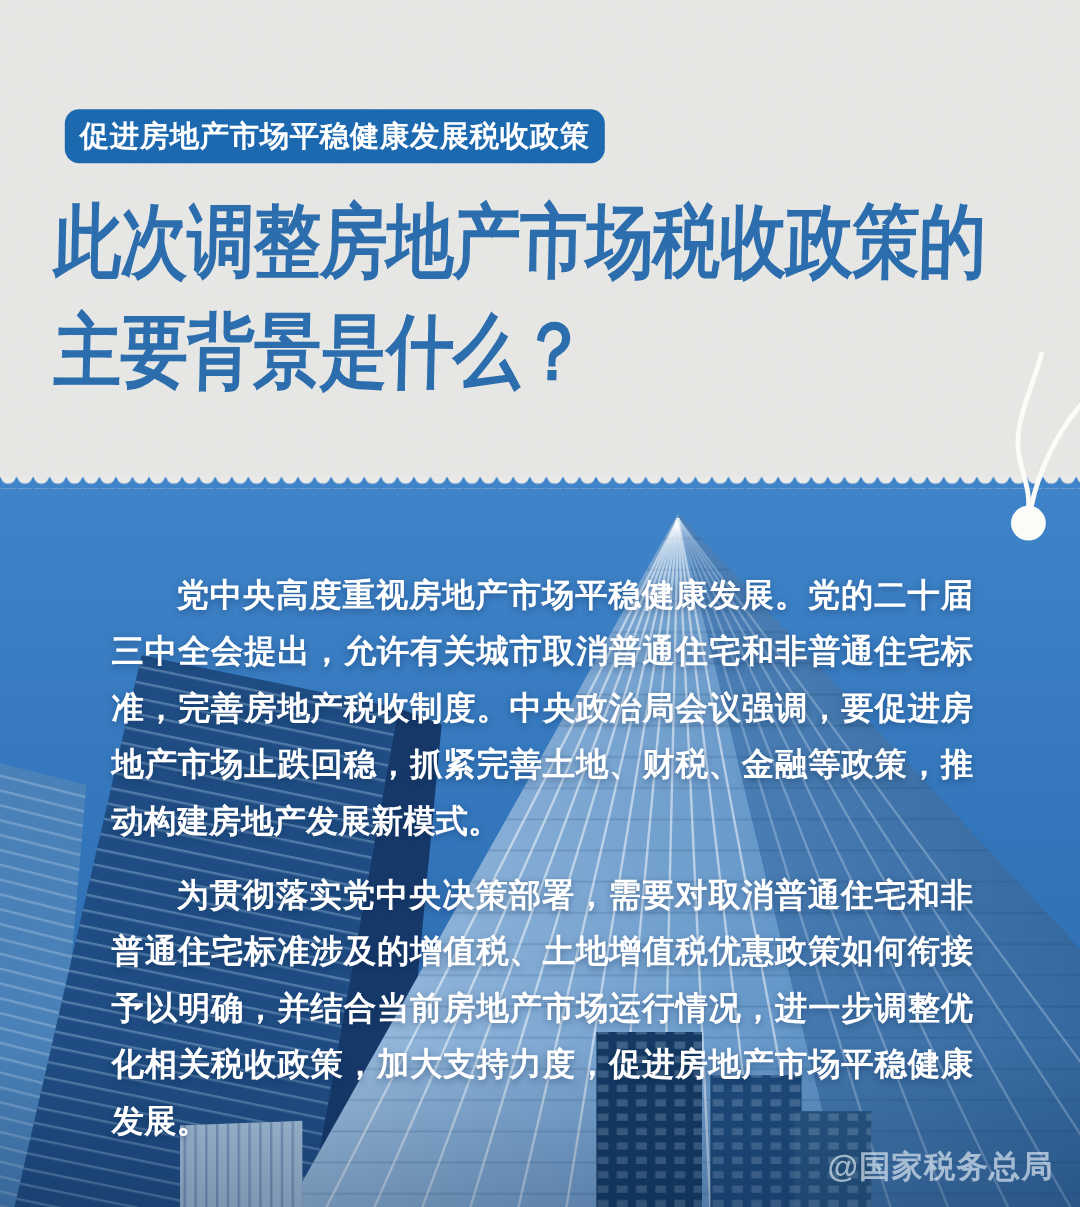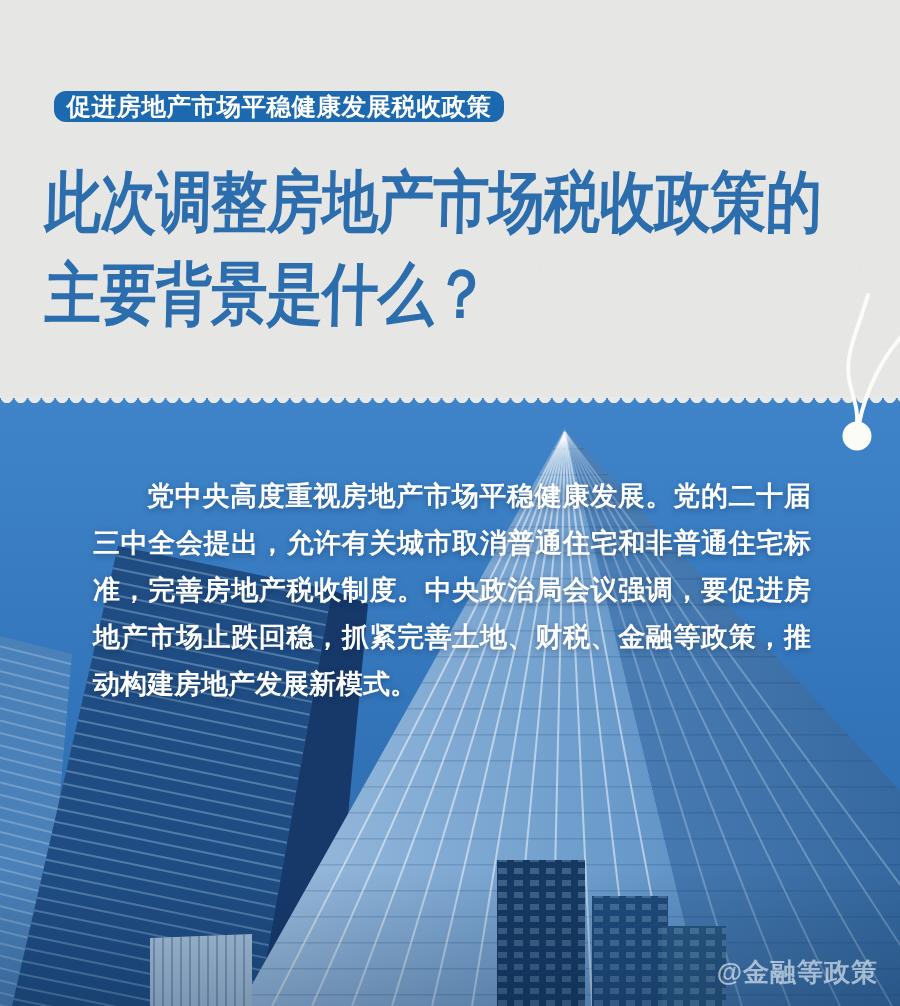--- a/index.html
+++ b/index.html
@@ -5,21 +5,21 @@
   html,body{margin:0;padding:0;background:#cfd2d4;}
   .poster{
     position:relative;width:900px;height:1006px;overflow:hidden;
     font-family:"Liberation Sans","DejaVu Sans",sans-serif;
     background:var(--paper,#e9e9e7);
   }
   
   .top-section{position:absolute;left:0;top:0;width:900px;height:398px;background:var(--paper,#e9e9e7);}
   .texture{position:absolute;inset:0;width:100%;height:100%;mix-blend-mode:multiply;opacity:.22;pointer-events:none;}
   .badge{
-    position:absolute;left:54px;top:91px;width:450px;height:31px;
+    position:absolute;left:54px;top:91px;width:450px;height:45px;
     background:var(--badge-blue,#1c69b0);border-radius:12px;
     display:flex;align-items:center;justify-content:center;
   }
   .badge span{color:#fff;font-size:24.5px;font-weight:bold;letter-spacing:.5px;white-space:nowrap;}
   .title{position:absolute;left:45px;top:156px;}
   .title-line{
     height:92px;line-height:92px;white-space:nowrap;
     font-size:67px;font-weight:bold;color:var(--title-blue,#2b6dad);
     letter-spacing:-1px;
     transform:scaleX(.84) skewX(-1.5deg);transform-origin:0 50%;
@@ -164,23 +164,24 @@
         <rect x="662" y="528" width="64" height="80" fill="url(#win)"></rect>
       </g>
 
       <rect y="470" width="900" height="138" fill="url(#fade)"></rect>
     </svg>
 
     <div class="stamp-edge"></div>
 
     <div class="body-text">
       <p>党中央高度重视房地产市场平稳健康发展。党的二十届三中全会提出，允许有关城市取消普通住宅和非普通住宅标准，完善房地产税收制度。中央政治局会议强调，要促进房地产市场止跌回稳，抓紧完善土地、财税、金融等政策，推动构建房地产发展新模式。</p>
+      <p>为贯彻落实党中央决策部署，需要对取消普通住宅和非普通住宅标准涉及的增值税、土地增值税优惠政策如何衔接予以明确，并结合当前房地产市场运行情况，进一步调整优化相关税收政策，加大支持力度，促进房地产市场平稳健康发展。</p>
     </div>
 
-    <div class="watermark">@金融等政策</div>
+    <div class="watermark">@国家税务总局</div>
   </section>
 
   <svg class="tag-overlay" viewBox="0 0 900 1006" aria-hidden="true">
     <g fill="none" stroke="#fbfbf8" stroke-width="4" stroke-linecap="round">
       <path d="M868,295 C858,330 843,356 850,384 C855,404 858,410 857,424"></path>
       <path d="M902,336 C884,356 866,388 859,424"></path>
     </g>
     <circle cx="857" cy="436" r="14.5" fill="#fbfbf8"></circle>
   </svg>
 

